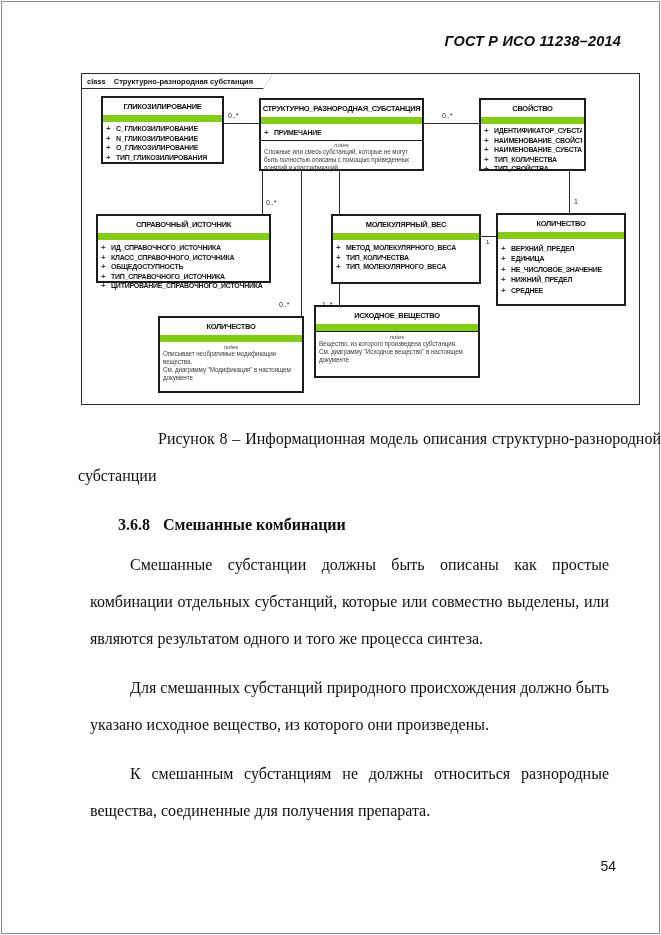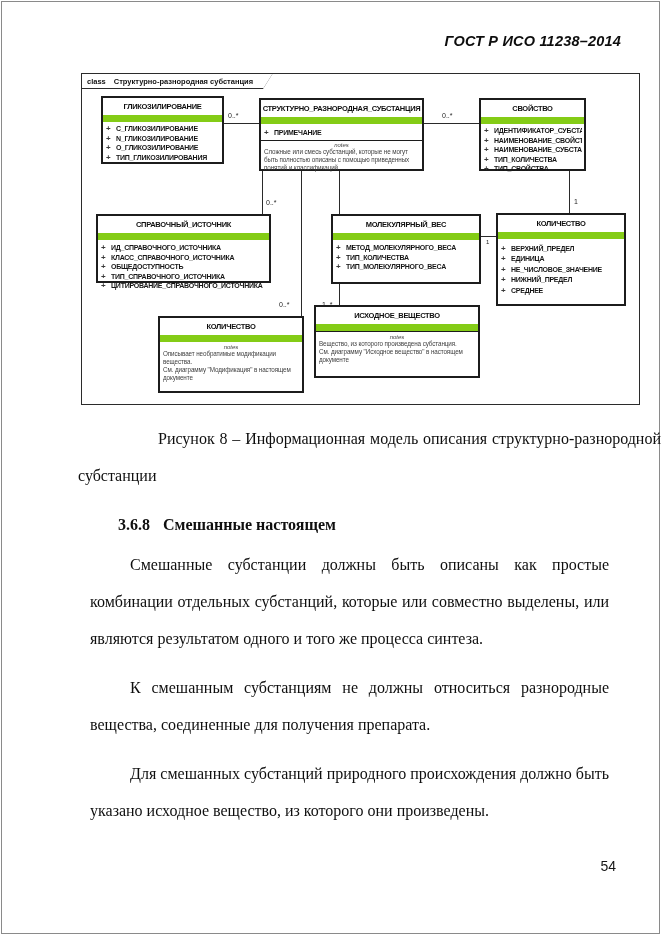--- a/index.html
+++ b/index.html
@@ -236,21 +236,21 @@
     </div>
   </div>
 
 </div>
 
 <div class="textcol">
   <div class="caption-l1"><span>Рисунок 8 – Информационная модель описания структурно-разнородной</span></div>
   <div class="caption-l2">субстанции</div>
 
   <div class="section-heading">
-    <span class="num">3.6.8</span><span>Смешанные настоящем</span>
+    <span class="num">3.6.8</span><span>Смешанные комбинации</span>
   </div>
 
   <p class="para">Смешанные субстанции должны быть описаны как простые комбинации отдельных субстанций, которые или совместно выделены, или являются результатом одного и того же процесса синтеза.</p>
+  <p class="para">Для смешанных субстанций природного происхождения должно быть указано исходное вещество, из которого они произведены.</p>
   <p class="para">К смешанным субстанциям не должны относиться разнородные вещества, соединенные для получения препарата.</p>
-  <p class="para">Для смешанных субстанций природного происхождения должно быть указано исходное вещество, из которого они произведены.</p>
 </div>
 
 <div class="page-number">54</div>
 
 </body></html>

